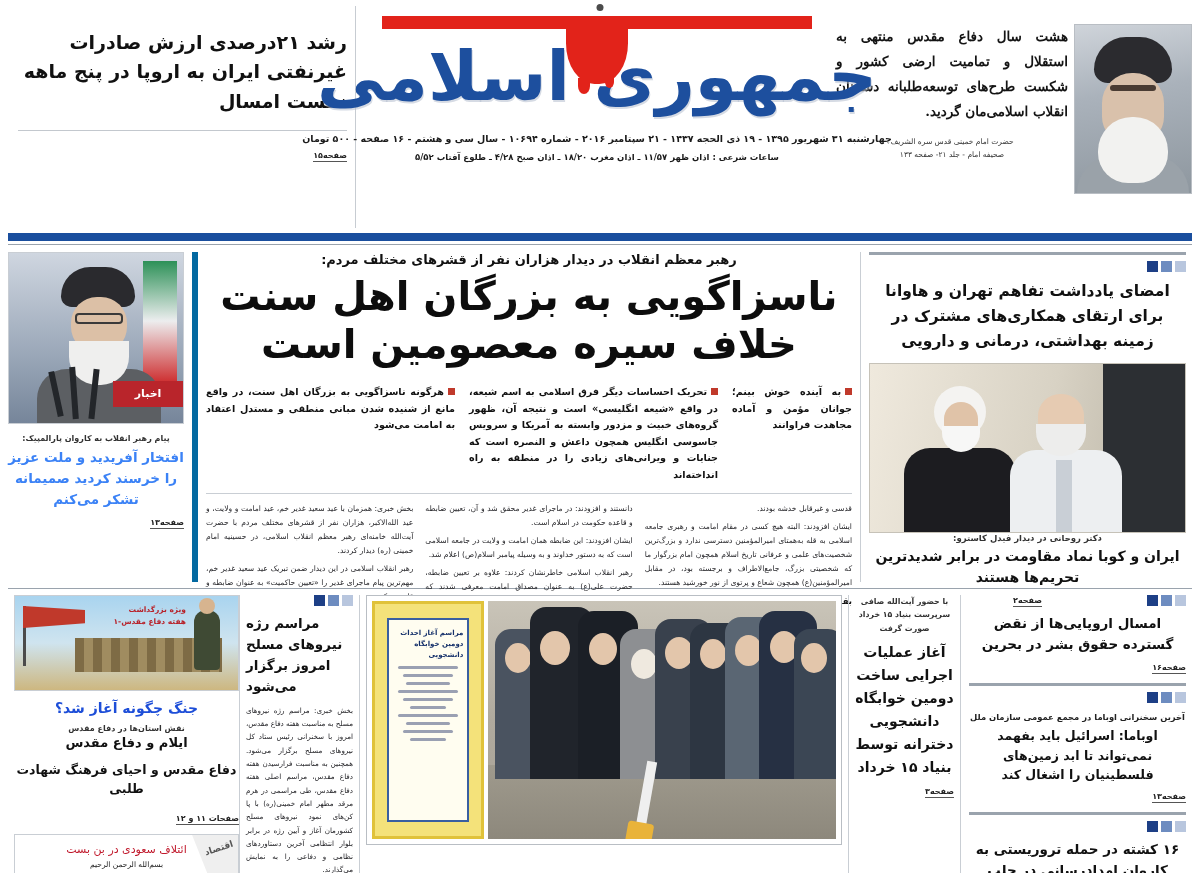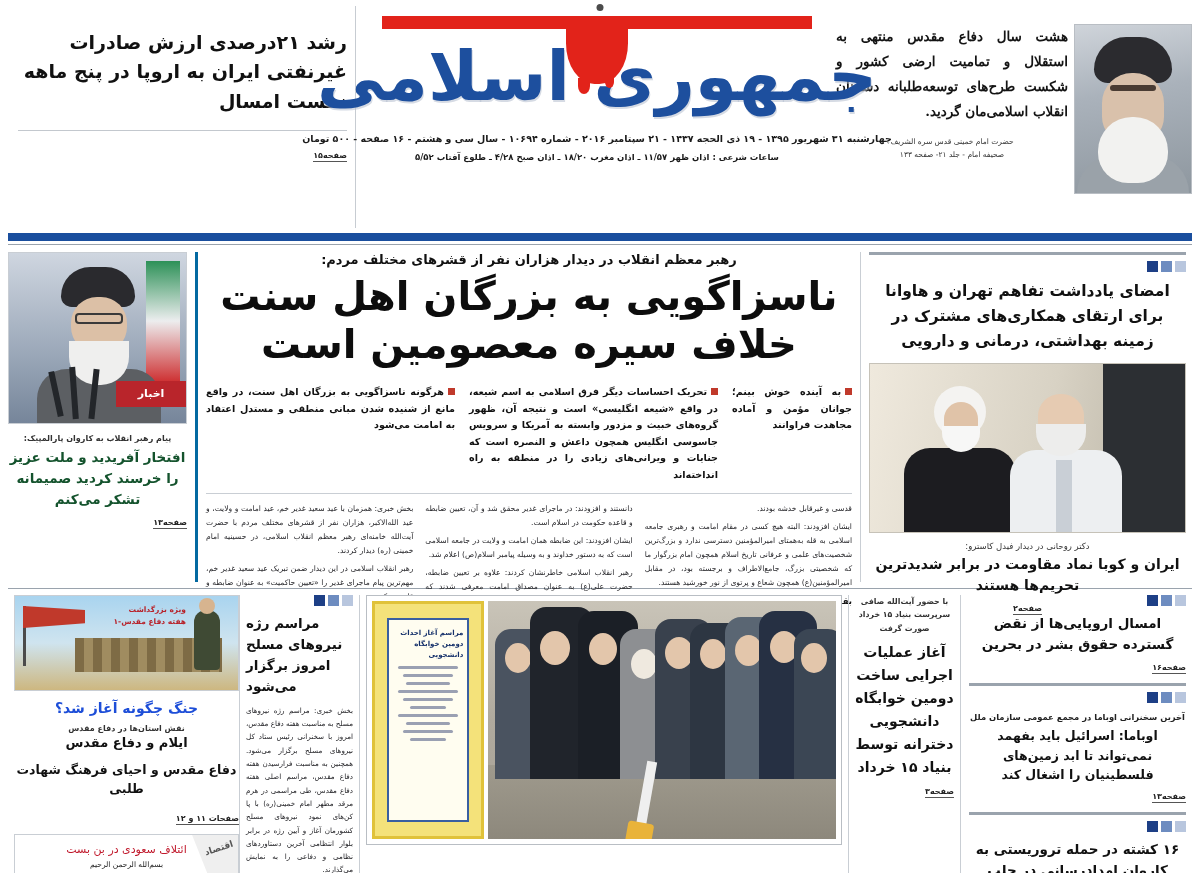--- a/index.html
+++ b/index.html
@@ -86,21 +86,21 @@
 
   
   .blue-rule { height:9px; background:#1a4e9e; margin:4px 0 0; border-top:1px solid #fff; }
   .thin-rule { height:1px; background:#9aa3ad; margin-top:3px; }
 
   
   .body-grid { display:flex; gap:0; margin-top:7px; height:330px; }
 
   .col-left { width:332px; padding:0 6px 0 8px; border-left:1px solid #c9ced4; }
   .col-mid  { flex:1; padding:0 8px; }
-  .col-right{ width:190px; padding:0 8px 0 0; border-right:3px solid #0369a1; }
+  .col-right{ width:190px; padding:0 8px 0 0; border-right:6px solid #0369a1; }
 
   .topline { height:3px; background:#9aa3ad; margin-bottom:6px; }
   .sq-row { display:flex; gap:3px; justify-content:flex-start; margin-bottom:7px; }
   .sq { width:11px; height:11px; }
   .sq.a{ background:#b8c6de; } .sq.b{ background:#6d8cc0; } .sq.c{ background:#1d3f86; }
 
   .lead-head {
     font-size:15.5px; font-weight:700; line-height:1.62; color:#111;
     text-align:center;
   }
@@ -112,21 +112,21 @@
   .pc-wall{position:absolute;inset:0;background:linear-gradient(100deg,#efe9dd 0%,#d8d2c4 55%,#b4ae9f 100%);}
   .pc-dark{position:absolute;right:0;top:0;width:26%;height:100%;background:#2c2f33;}
   .pc-p1-head{position:absolute;left:64px;top:22px;width:52px;height:52px;background:#f4f3f1;border-radius:50%;}
   .pc-p1-face{position:absolute;left:74px;top:38px;width:34px;height:40px;background:#e0c3a8;border-radius:18px;}
   .pc-p1-beard{position:absolute;left:72px;top:62px;width:38px;height:26px;background:#f7f7f6;border-radius:0 0 20px 20px;}
   .pc-p1-body{position:absolute;left:34px;top:84px;width:112px;height:90px;background:#1c1c20;border-radius:26px 26px 0 0;}
   .pc-p2-head{position:absolute;left:168px;top:30px;width:46px;height:50px;background:#e6cbb2;border-radius:22px;}
   .pc-p2-beard{position:absolute;left:166px;top:60px;width:50px;height:32px;background:#ededec;border-radius:0 0 24px 24px;}
   .pc-p2-body{position:absolute;left:140px;top:86px;width:112px;height:88px;background:#edeff1;border-radius:26px 26px 0 0;}
   .pc-p2-stripe{position:absolute;left:186px;top:96px;width:16px;height:78px;background:#c9cfd6;}
-  .cuba-kicker{ font-size:8.5px; color:#333; text-align:center; margin-top:8px; font-weight:400;}
+  .cuba-kicker{ font-size:8.5px; color:#333; text-align:center; margin-top:0; font-weight:700;}
   .cuba-head{ font-size:14px; font-weight:700; line-height:1.5; color:#111; text-align:center; margin-top:3px;}
 
   
   .kicker-main { font-size:13px; font-weight:700; color:#111; text-align:center; margin-bottom:5px;}
   .main-head {
     font-size:40px; font-weight:800; line-height:1.2; color:#0d0d0d; text-align:center;
     letter-spacing:-0.5px;
   }
   .bullets { display:flex; gap:14px; margin-top:16px; border-bottom:1px solid #c9ced4; padding-bottom:10px;}
   .bullet { flex:1; font-size:9.6px; line-height:1.72; font-weight:700; color:#111; text-align:justify; text-align-last:right; }
@@ -148,21 +148,21 @@
   .kh2-glass{position:absolute;left:66px;top:60px;width:48px;height:11px;border:2px solid #3a3a3a;border-radius:4px;}
   .kh2-beard{position:absolute;left:60px;top:88px;width:60px;height:44px;background:#efefee;border-radius:0 0 28px 28px;}
   .kh2-body{position:absolute;left:28px;top:116px;width:124px;height:58px;background:#5c5f63;border-radius:30px 30px 0 0;}
   .kh2-flag{position:absolute;right:6px;top:8px;width:34px;height:120px;background:linear-gradient(180deg,#1f8b4c 0%,#f2f2f2 50%,#d42a2a 100%);opacity:.92;}
   .kh2-mic1{position:absolute;left:44px;bottom:6px;width:6px;height:46px;background:#23262a;transform:rotate(-12deg);}
   .kh2-mic2{position:absolute;left:62px;bottom:4px;width:6px;height:52px;background:#23262a;transform:rotate(-4deg);}
   .kh2-mic3{position:absolute;left:82px;bottom:4px;width:6px;height:50px;background:#23262a;transform:rotate(6deg);}
   .kh2-band{position:absolute;right:0;bottom:16px;width:70px;height:26px;background:#b9252b;}
   .kh2-band span{color:#fff;font-size:11px;font-weight:700;line-height:26px;display:block;text-align:center;}
   .kh-kicker{font-size:8px;color:#333;text-align:center;margin-top:10px;font-weight:700;}
-  .kh-head{font-size:13.5px;font-weight:700;line-height:1.55;color:#14532d;text-align:center;margin-top:4px;}
+  .kh-head{font-size:13.5px;font-weight:700;line-height:1.55;color:#3b82f6;text-align:center;margin-top:4px;}
 
   
   .bottom-grid{ display:flex; margin-top:6px; height:282px; }
   .b-left{ width:232px; padding:0 6px 0 8px; border-left:1px solid #c9ced4; }
   .b-mid2{ width:112px; padding:0 6px; border-left:1px solid #c9ced4;}
   .b-photo{ flex:1; padding:0 6px; }
   .b-right{ width:120px; padding:0 6px; border-right:1px solid #c9ced4;}
   .b-far{ width:232px; padding:0 0 0 6px; border-right:1px solid #c9ced4;}
 
   .bl-item{ margin-bottom:9px; }

